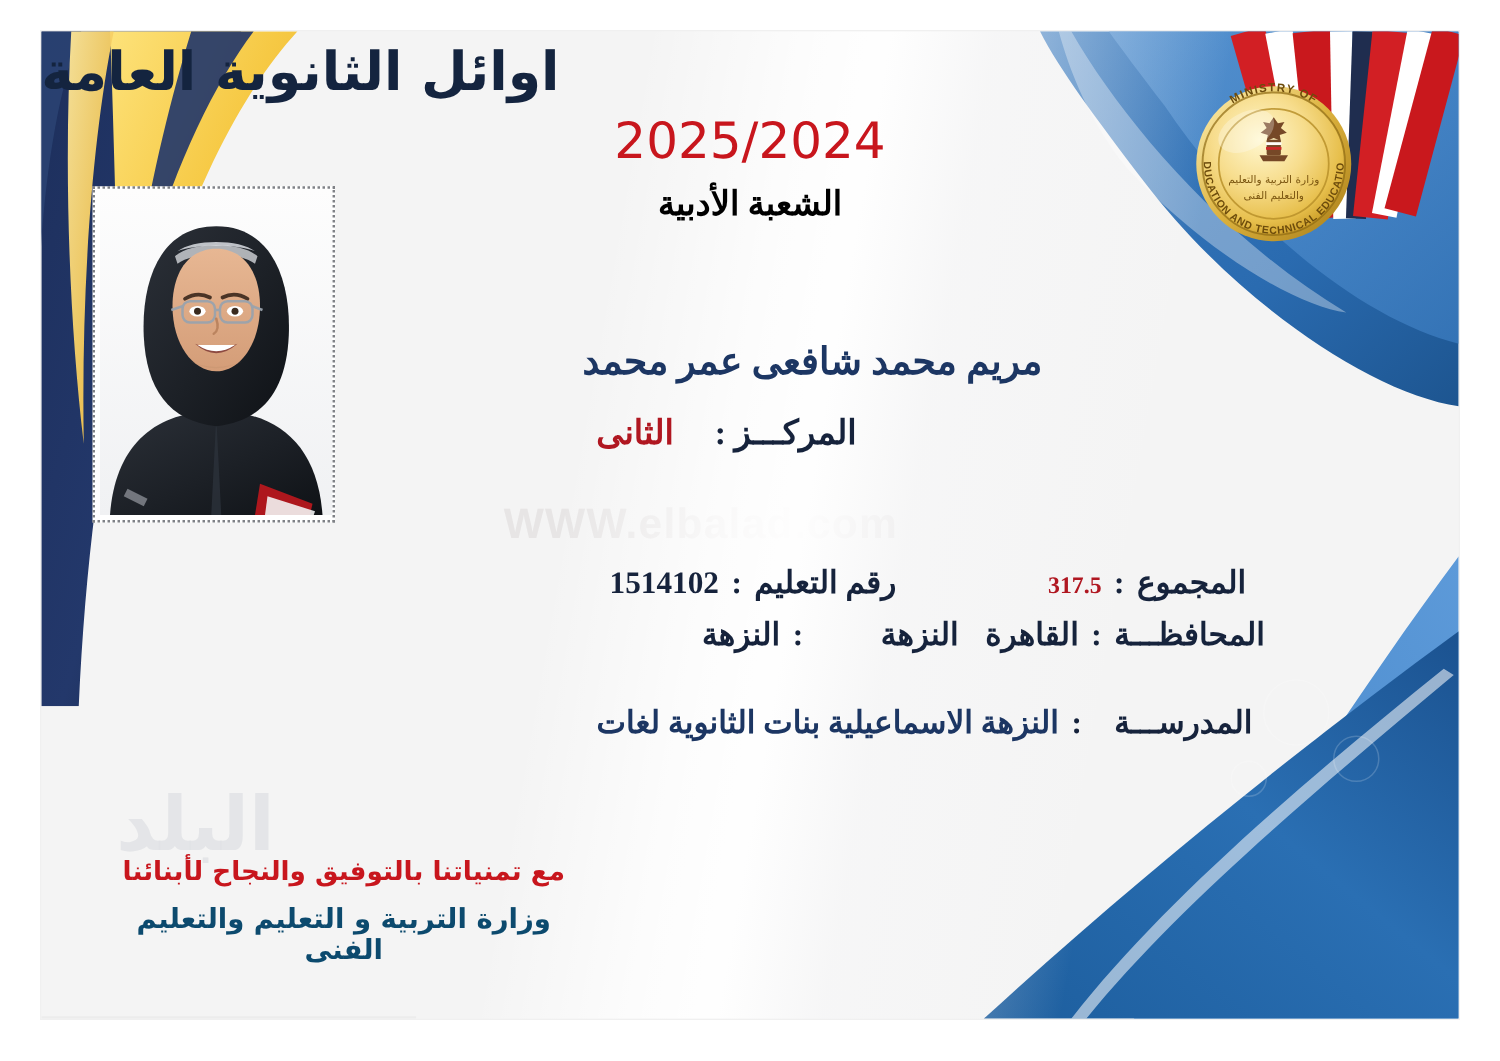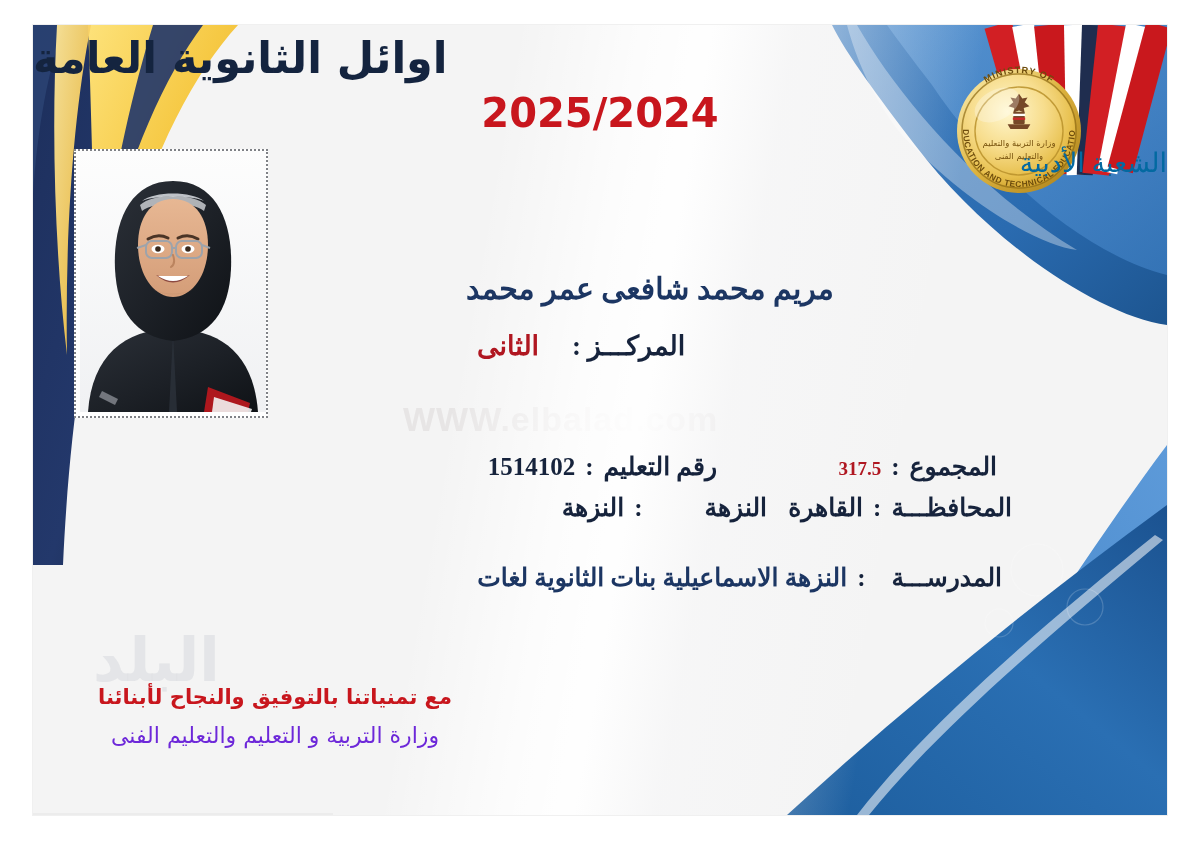--- a/index.html
+++ b/index.html
@@ -117,32 +117,33 @@
     color: #14243f;
     letter-spacing: -1px;
   }
   .title-years {
     position: absolute;
     left: 0; right: 0;
     top: 65px;
     text-align: center;
     font-family: "DejaVu Sans", sans-serif;
     font-size: 40px;
-    font-weight: bold;
+    font-weight: normal;
     color: #c8161d;
     direction: ltr;
   }
   .title-branch {
     position: absolute;
     left: 0; right: 0;
     top: 122px;
+    text-align: center;
     font-family: "Liberation Serif", "DejaVu Serif", serif;
     font-size: 27px;
-    font-weight: normal;
-    color: #0369a1;
+    font-weight: bold;
+    color: #000000;
   }
 
   
   .photo-frame {
     position: absolute;
     left: 41px;
     top: 124px;
     width: 190px;
     height: 265px;
     border: 2px dotted #7f8186;
@@ -230,22 +231,22 @@
     font-family: "DejaVu Sans", sans-serif;
     font-size: 21px;
     font-weight: bold;
     color: #c8161d;
     margin-bottom: 14px;
     letter-spacing: -0.5px;
   }
   .footer .ministry {
     font-family: "DejaVu Sans", sans-serif;
     font-size: 22px;
-    font-weight: normal;
-    color: #6d28d9;
+    font-weight: bold;
+    color: #0c4a6e;
     letter-spacing: -0.5px;
   }
 </style>
 </head>
 <body>
 
 <div class="page">
   <div class="card">
 
     <div class="deco deco-tl">

